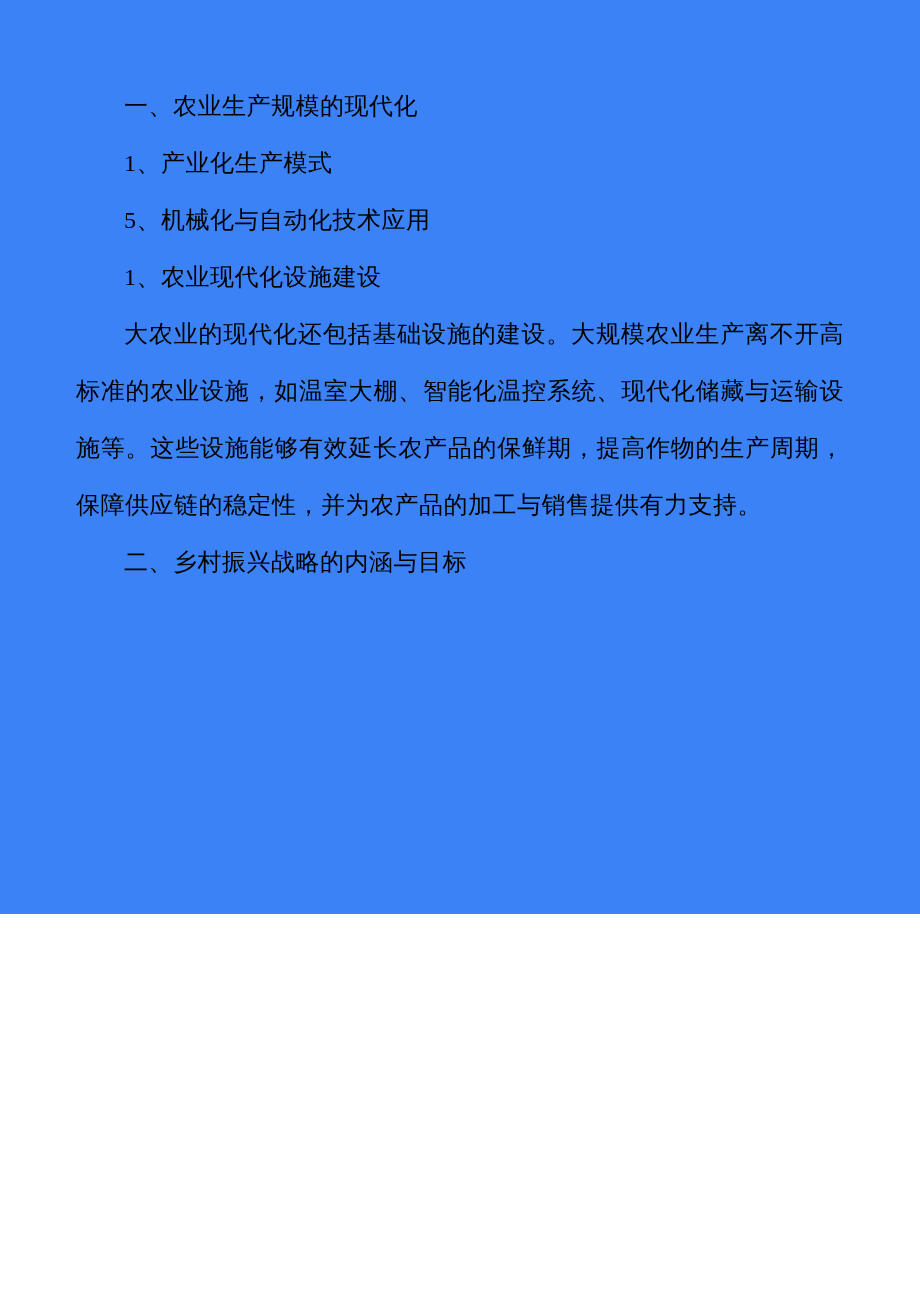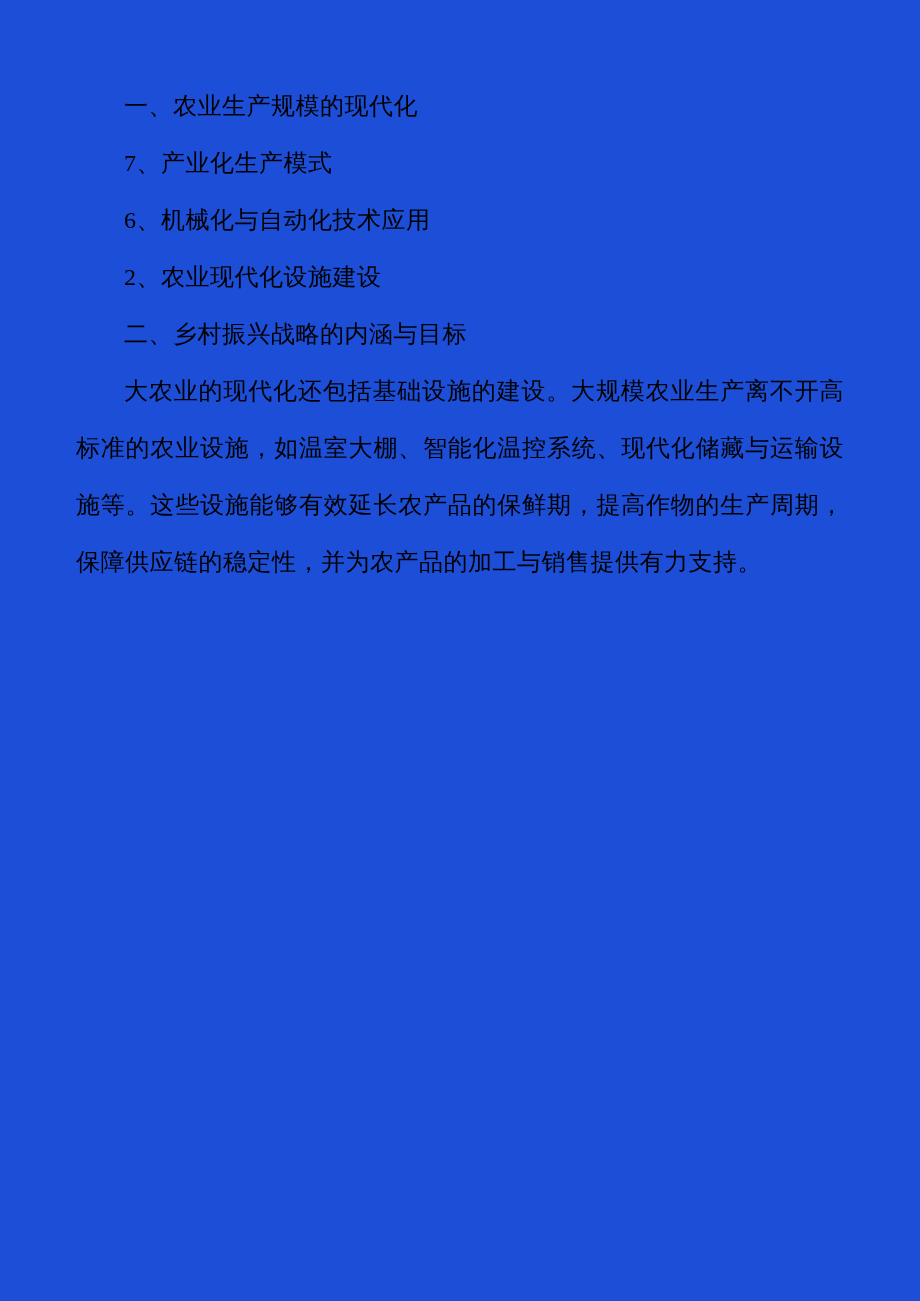--- a/index.html
+++ b/index.html
@@ -5,23 +5,23 @@
   html, body {
     margin: 0;
     padding: 0;
     background: #ffffff;
   }
   body {
     font-family: "Liberation Serif", "DejaVu Serif", serif;
   }
   .page {
     width: 920px;
-    height: 1301px;
+    height: 914px;
     margin: 0 auto;
-    background: #1d4ed8;
+    background: #3b82f6;
     box-sizing: border-box;
     padding: 78px 76px 40px 76px;
     overflow: hidden;
   }
   .doc-block {
     margin: 0;
     font-size: 24px;
     line-height: 57px;
     color: #000000;
     text-indent: 48px;
@@ -34,24 +34,24 @@
   .doc-block.heading {
     text-align: left;
   }
 </style>
 </head>
 <body>
 
 <div class="page">
   <p class="doc-block heading">一、农业生产规模的现代化</p>
 
-  <p class="doc-block heading">7、产业化生产模式</p>
+  <p class="doc-block heading">1、产业化生产模式</p>
 
 
-  <p class="doc-block heading">6、机械化与自动化技术应用</p>
+  <p class="doc-block heading">5、机械化与自动化技术应用</p>
 
 
-  <p class="doc-block heading">2、农业现代化设施建设</p>
+  <p class="doc-block heading">1、农业现代化设施建设</p>
+
+  <p class="doc-block">大农业的现代化还包括基础设施的建设。大规模农业生产离不开高标准的农业设施，如温室大棚、智能化温控系统、现代化储藏与运输设施等。这些设施能够有效延长农产品的保鲜期，提高作物的生产周期，保障供应链的稳定性，并为农产品的加工与销售提供有力支持。</p>
 
   <p class="doc-block heading">二、乡村振兴战略的内涵与目标</p>
-
-  <p class="doc-block">大农业的现代化还包括基础设施的建设。大规模农业生产离不开高标准的农业设施，如温室大棚、智能化温控系统、现代化储藏与运输设施等。这些设施能够有效延长农产品的保鲜期，提高作物的生产周期，保障供应链的稳定性，并为农产品的加工与销售提供有力支持。</p>
 </div>
 
 </body></html>

